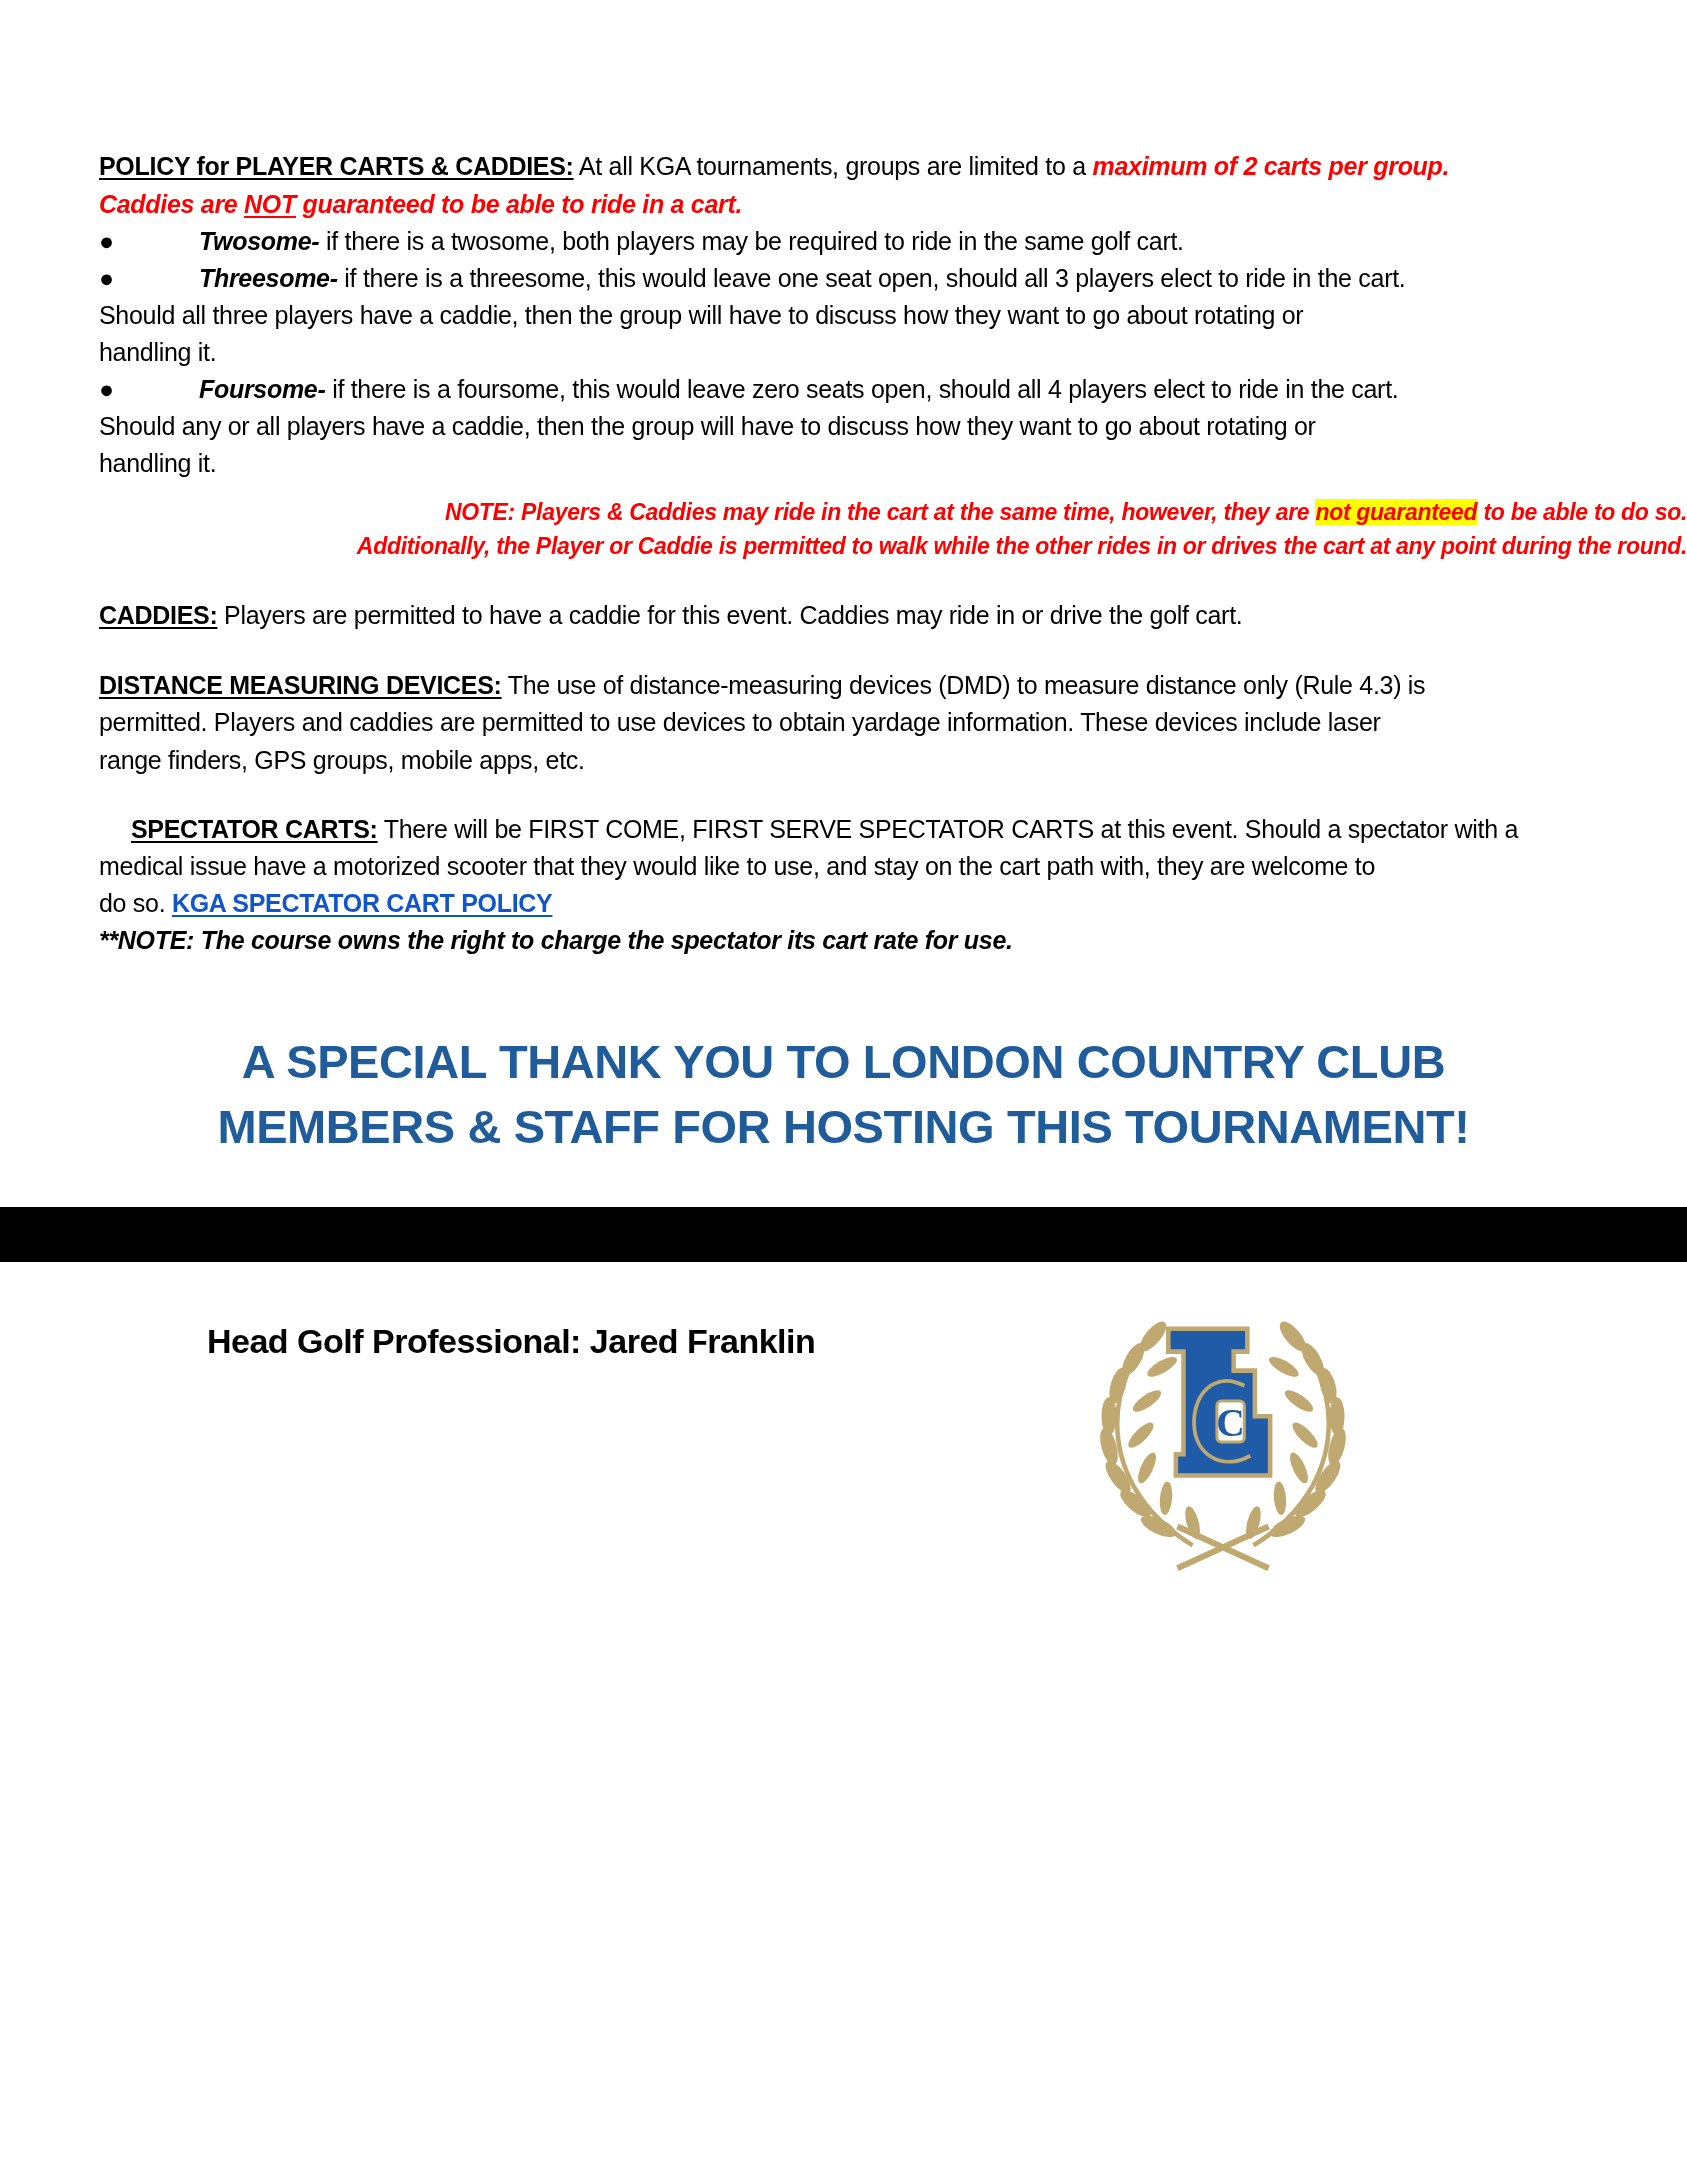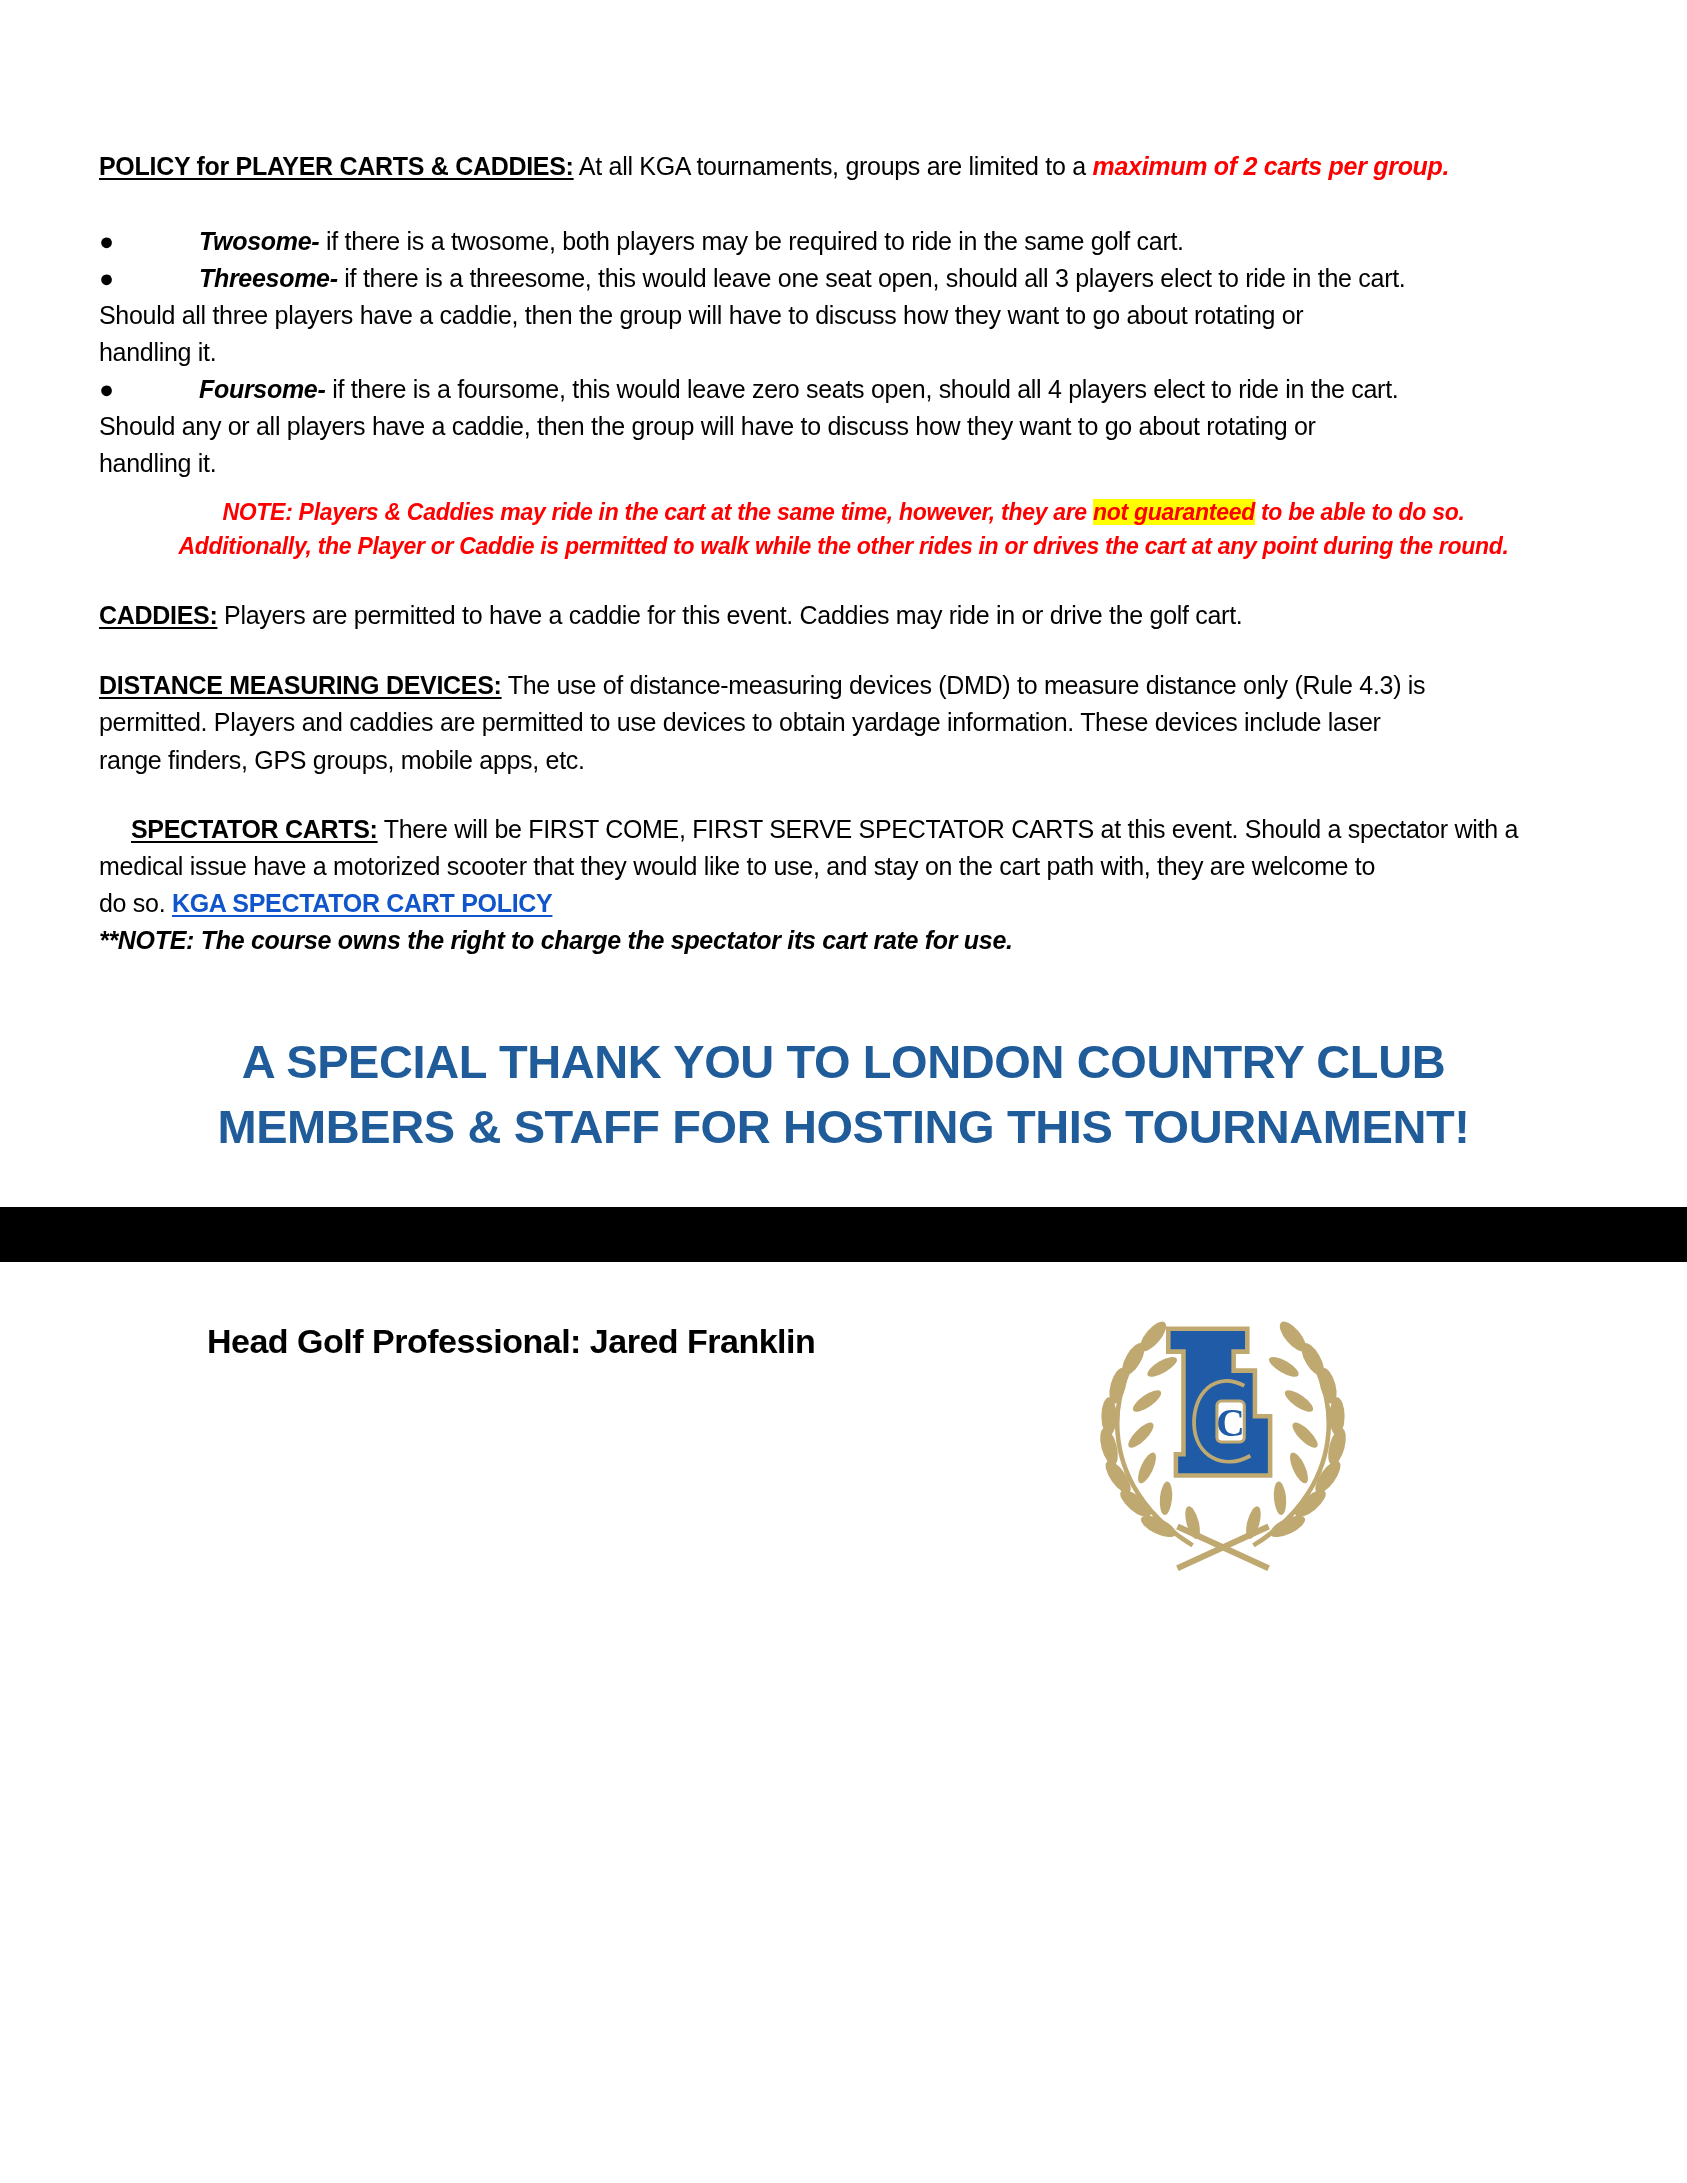--- a/index.html
+++ b/index.html
@@ -7,37 +7,40 @@
          font-family:"Liberation Sans", sans-serif; color:#000; }
   .page { position:absolute; left:0; top:0; width:1687px; height:2183px; }
   .line { position:absolute; left:99px; white-space:nowrap;
           font-size:25px; line-height:37px; letter-spacing:-0.3px; }
   .u { text-decoration:underline; text-decoration-thickness:1.7px; text-underline-offset:3.4px; }
   .b { font-weight:bold; }
   .i { font-style:italic; }
   .red { color:#ff0000; }
   .hl { background:#ffff00; }
   .bullet { display:inline-block; width:100px; }
-  .center { left:0; width:1687px; text-align:center; }
+  .center { left:0; width:1687px; text-align:right; }
   .note { font-size:23px; font-weight:bold; font-style:italic; color:#ff0000; letter-spacing:-0.3px; }
   .link { color:#1155cc; font-weight:bold; text-decoration:underline; text-decoration-thickness:1.7px; text-underline-offset:3.4px; }
   .title { position:absolute; left:0; width:1687px; text-align:center; color:#1f5c99;
            font-weight:bold; font-size:47px; line-height:66px; letter-spacing:-0.4px; white-space:nowrap; }
   .black-bar { position:absolute; left:0; top:1207px; width:1687px; height:55px; background:#000; }
   .pro { position:absolute; left:207px; top:1318px; font-size:34px; font-weight:bold;
          line-height:47px; white-space:nowrap; letter-spacing:-0.5px; }
   .logo { position:absolute; left:1071px; top:1287px; width:304px; height:304px; }
 </style>
 </head>
 <body>
 
 <div class="page">
 
   <div class="line" style="top:148px;">
     <span class="b u">POLICY for PLAYER CARTS &amp; CADDIES:</span><span>  At all KGA tournaments, groups are limited to a </span><span class="b i red">maximum of 2 carts per group.</span>
+  </div>
+  <div class="line b i red" style="top:186px;">
+    <span>Caddies are </span><span class="u">NOT</span><span> guaranteed to be able to ride in a cart.</span>
   </div>
 
   <div class="line" style="top:223px;">
     <span class="bullet">●</span><span class="b i">Twosome-</span><span> if there is a twosome, both players may be required to ride in the same golf cart.</span>
   </div>
 
   <div class="line" style="top:260px;">
     <span class="bullet">●</span><span class="b i">Threesome-</span><span> if there is a threesome, this would leave one seat open, should all 3 players elect to ride in the cart.</span>
   </div>
   <div class="line" style="top:297px;">Should all three players have a caddie, then the group will have to discuss how they want to go about rotating or</div>

